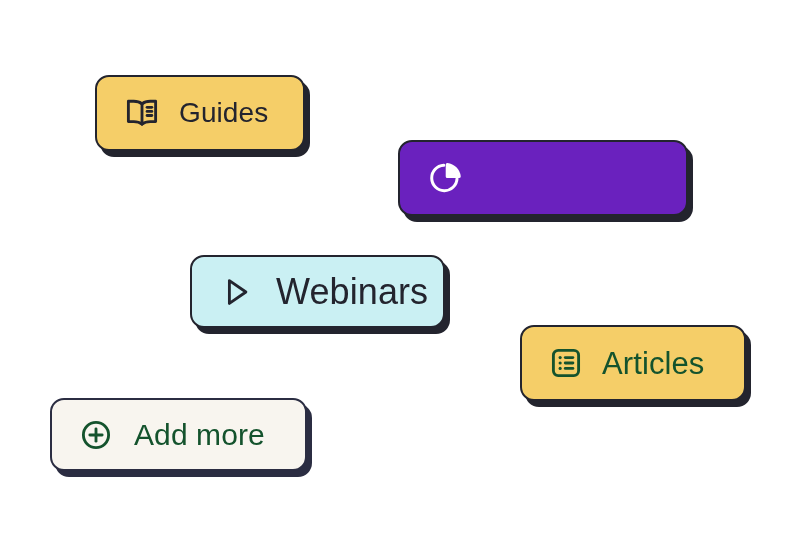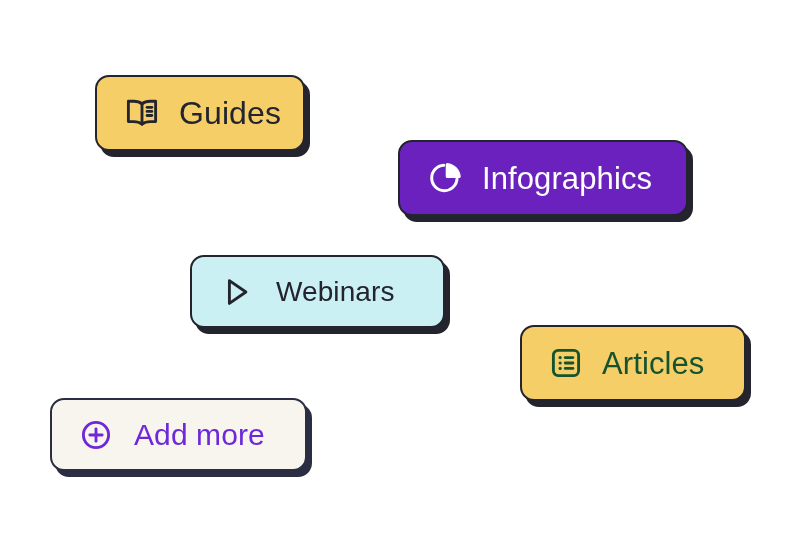--- a/index.html
+++ b/index.html
@@ -54,21 +54,21 @@
 
   
   #chip-guides {
     left: 95px;
     top: 75px;
     width: 210px;
     height: 76px;
     background: #f5ce68;
     color: #23242e;
   }
-  #chip-guides .chip-label { font-size: 32px; }
+  #chip-guides .chip-label { font-size: 28px; }
 
   #chip-infographics {
     left: 398px;
     top: 140px;
     width: 290px;
     height: 76px;
     background: #6a21be;
     color: #ffffff;
     border-color: #23242e;
   }
@@ -76,39 +76,39 @@
 
   #chip-webinars {
     left: 190px;
     top: 255px;
     width: 255px;
     height: 73px;
     background: #caf0f3;
     color: #23242e;
     gap: 22px;
   }
-  #chip-webinars .chip-label { font-size: 28px; }
+  #chip-webinars .chip-label { font-size: 36px; }
 
   #chip-articles {
     left: 520px;
     top: 325px;
     width: 226px;
     height: 76px;
     background: #f5ce68;
     color: #14532d;
   }
   #chip-articles .chip-label { font-size: 31px; }
 
   #chip-addmore {
     left: 50px;
     top: 398px;
     width: 257px;
     height: 73px;
     background: #f8f5ef;
-    color: #6d28d9;
+    color: #14532d;
     border-color: #2b2d42;
     box-shadow: 5px 6px 0 0 #2b2d42;
     gap: 20px;
   }
   #chip-addmore .chip-label { font-size: 30px; font-weight: 500; }
 
   svg { display: block; }
 </style>
 </head>
 <body>
@@ -130,21 +130,20 @@
   </div>
 
   <div class="chip" id="chip-infographics">
     <span class="chip-icon">
       <svg width="38" height="38" viewBox="0 0 24 24" fill="none" stroke="currentColor" stroke-width="1.9" stroke-linecap="round" stroke-linejoin="round">
         <path d="M11.2 4.0 A8 8 0 1 0 19.6 12.4"></path>
         <path d="M13.4 3.4 A8.6 8.6 0 0 1 21.0 11.0 L13.4 11.0 Z" fill="currentColor" stroke="none"></path>
         <path d="M13.4 3.4 A8.6 8.6 0 0 1 21.0 11.0 L13.4 11.0 Z"></path>
       </svg>
     </span>
-    <span class="chip-label">Infographics</span>
   </div>
 
   <div class="chip" id="chip-webinars">
     <span class="chip-icon">
       <svg width="36" height="36" viewBox="0 0 24 24" fill="none" stroke="currentColor" stroke-width="1.9" stroke-linecap="round" stroke-linejoin="round">
         <path d="M7.6 4.4 L18.6 12 L7.6 19.6 Z"></path>
       </svg>
     </span>
     <span class="chip-label">Webinars</span>
   </div>

